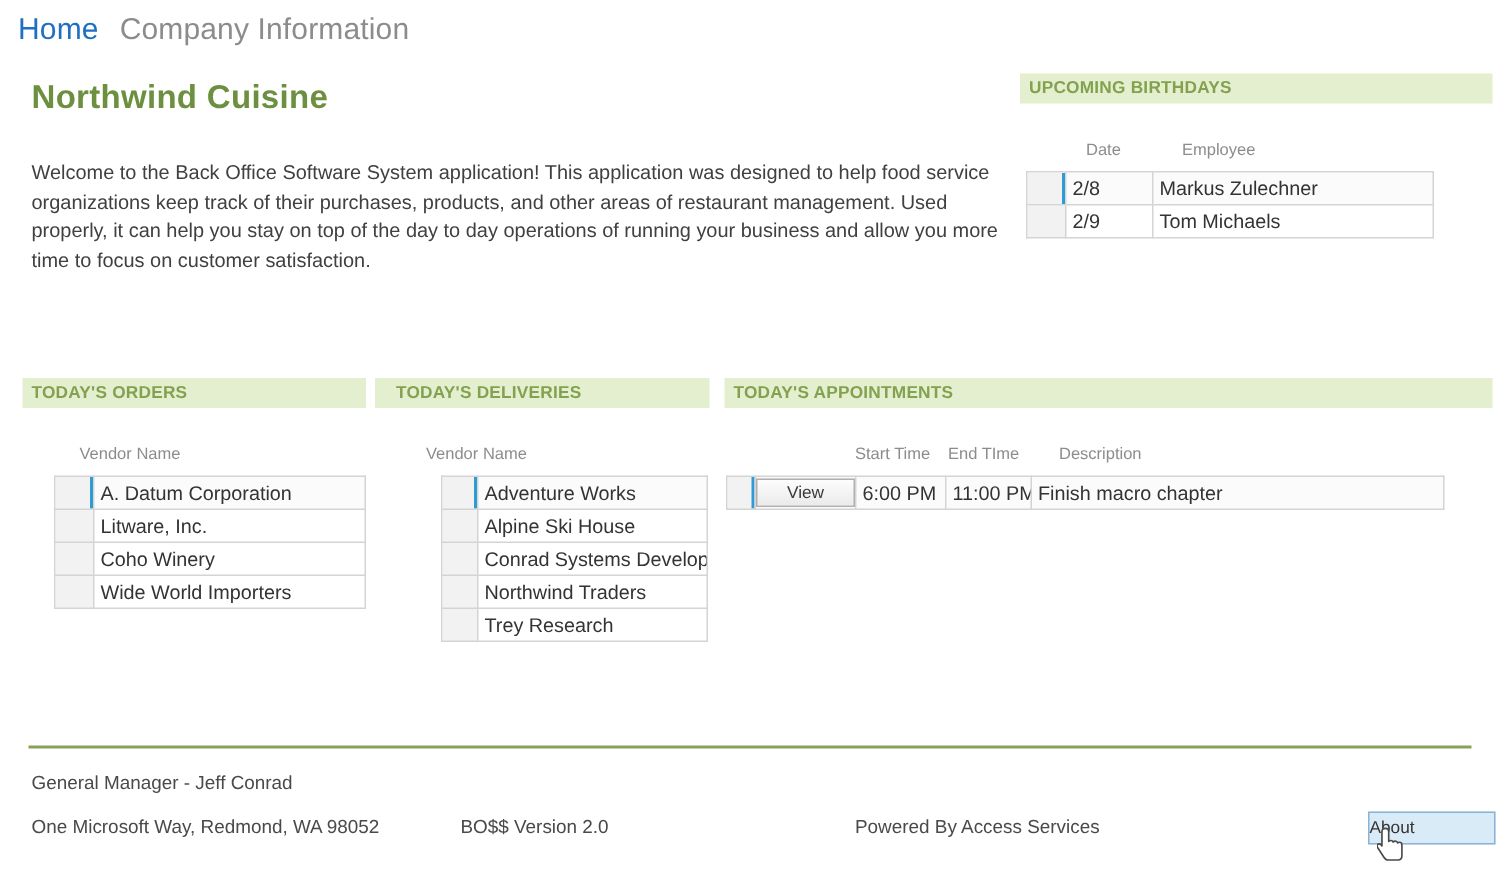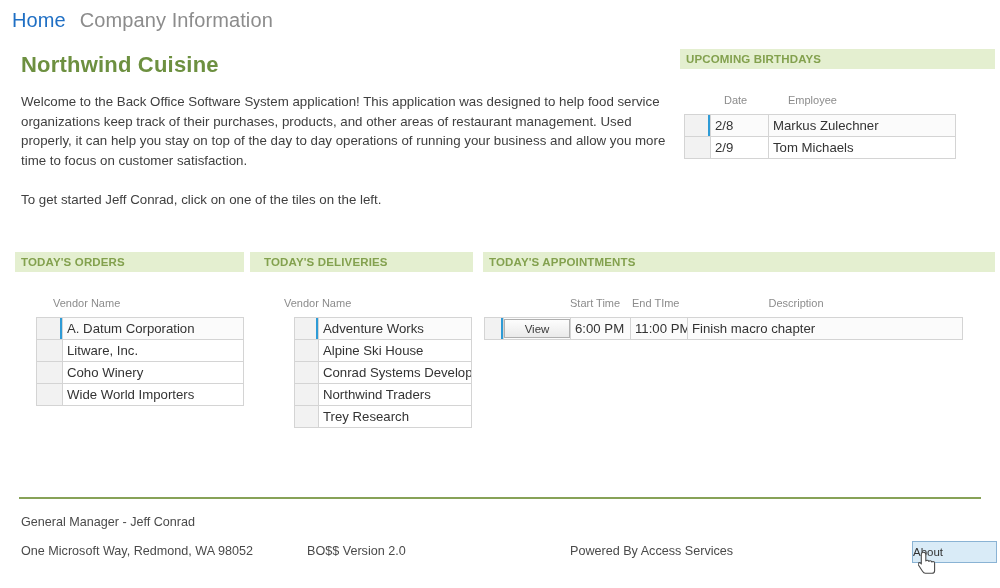--- a/index.html
+++ b/index.html
@@ -47,21 +47,21 @@
     left: 21px; top: 52px;
     font-size: 22px;
     font-weight: bold;
     color: #6d9040;
     letter-spacing: .2px;
   }
 
   
   .intro {
     position: absolute;
-    left: 21px; top: 92px;
+    left: 21px; top: 105px;
     width: 650px;
     font-size: 13.3px;
     line-height: 19.6px;
     color: #404040;
   }
   .intro p { margin: 0; }
   .intro p.second { margin-top: 19.6px; }
 
   
   .band {
@@ -189,21 +189,20 @@
 
 <div class="navbar">
   <span class="nav-home">Home</span>
   <span class="nav-company">Company Information</span>
 </div>
 
 <div class="page-title">Northwind Cuisine</div>
 
 <div class="intro">
   <p>Welcome to the Back Office Software System application! This application was designed to help food service organizations keep track of their purchases, products, and other areas of restaurant management. Used properly, it can help you stay on top of the day to day operations of running your business and allow you more time to focus on customer satisfaction.</p>
-  <p class="second">To get started Jeff Conrad, click on one of the tiles on the left.</p>
 </div>
 
 <div class="band" style="left:680px; top:49px; width:315px;">
   <span class="band-label">UPCOMING BIRTHDAYS</span>
 </div>
 <div class="ds-headers" style="left:684px; top:90px; width:290px;">
   <div class="hcell" style="width:26px;"></div>
   <div class="hcell" style="width:56px; padding-left:14px;">Date</div>
   <div class="hcell" style="width:180px; padding-left:8px;">Employee</div>
 </div>
@@ -295,21 +294,21 @@
   </tbody>
 </table>
 
 <div class="band" style="left:483px; top:252px; width:512px;">
   <span class="band-label">TODAY'S APPOINTMENTS</span>
 </div>
 <div class="ds-headers" style="left:484px; top:293px; width:490px;">
   <div class="hcell" style="width:84px;"></div>
   <div class="hcell" style="width:58px; padding-left:2px;">Start Time</div>
   <div class="hcell" style="width:58px; padding-left:4px;">End TIme</div>
-  <div class="hcell" style="width:180px; padding-left:16px;text-align:center;">Description</div>
+  <div class="hcell" style="width:180px; padding-left:16px;">Description</div>
 </div>
 <table class="grid" style="left:484px; top:317px; width:478px;">
   <colgroup>
       <col style="width:19px">
       <col style="width:67px">
       <col style="width:60px">
       <col style="width:57px">
       <col style="width:275px">
     </colgroup>
   <tbody>

